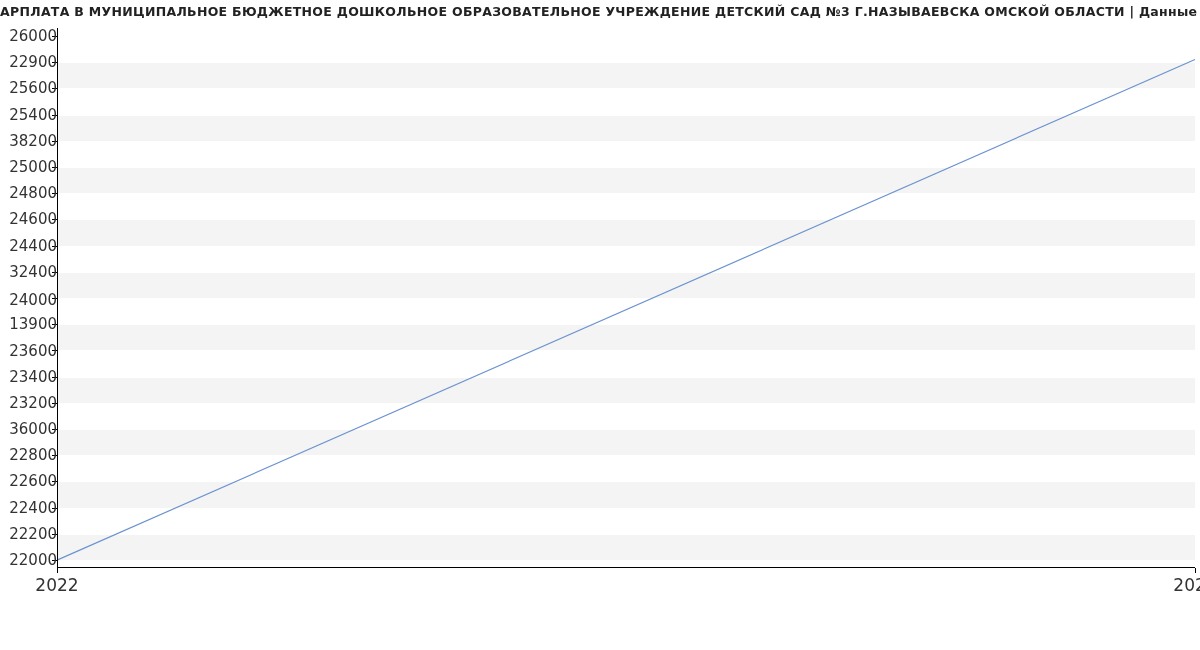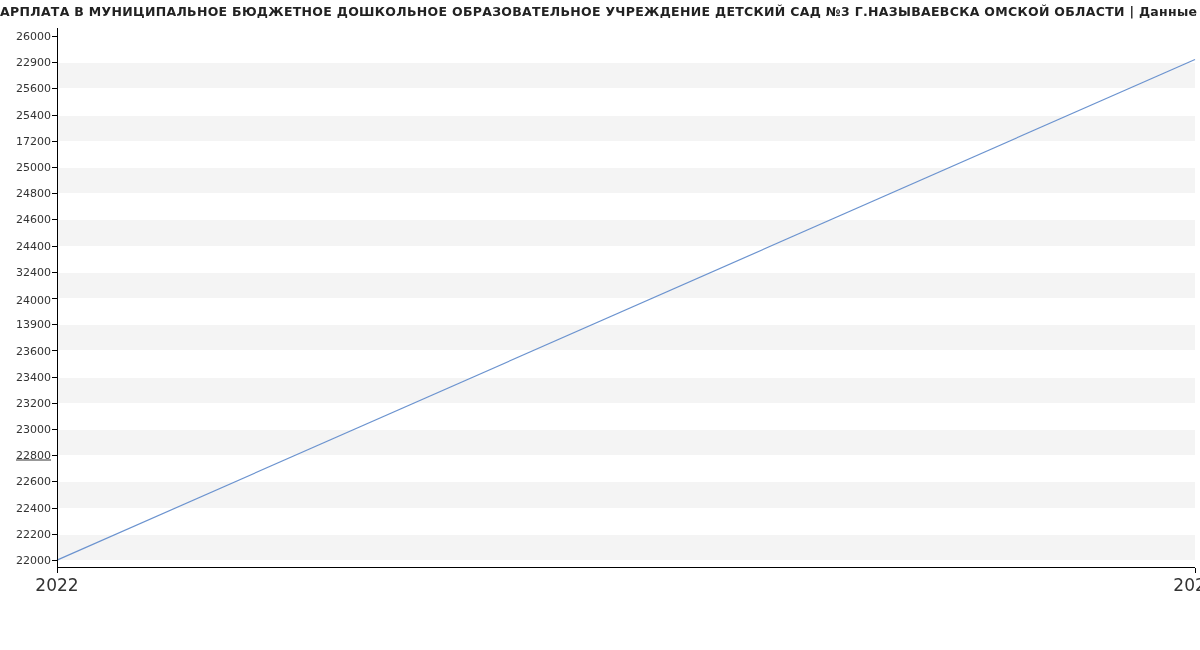--- a/index.html
+++ b/index.html
@@ -49,23 +49,22 @@
   .gridline {
     position: absolute;
     left: 0;
     width: 100%;
     height: 0;
     border-top: 1px solid #ffffff;
   }
   .yticklabel {
     position: absolute;
     right: 100%;
-    margin-right: 6px;
     transform: translateY(-50%);
-    font-size: 11px;
+    font-size: 15px;
     color: #333;
     white-space: nowrap;
   }
   .ytickmark {
     position: absolute;
     left: -5px;
     width: 5px;
     height: 0;
     border-top: 1px solid #000;
   }
@@ -152,23 +151,23 @@
     <div id="yticks">
         <div class="ytickmark" style="top: 532.136px;"></div>
         <div class="yticklabel" style="top: 532.136px;">22000</div>
         <div class="ytickmark" style="top: 505.922px;"></div>
         <div class="yticklabel" style="top: 505.922px;">22200</div>
         <div class="ytickmark" style="top: 479.709px;"></div>
         <div class="yticklabel" style="top: 479.709px;">22400</div>
         <div class="ytickmark" style="top: 453.495px;"></div>
         <div class="yticklabel" style="top: 453.495px;">22600</div>
         <div class="ytickmark" style="top: 427.282px;"></div>
-        <div class="yticklabel" style="top: 427.282px; text-decoration: underline;">22800</div>
+        <div class="yticklabel" style="top: 427.282px;">22800</div>
         <div class="ytickmark" style="top: 401.068px;"></div>
-        <div class="yticklabel" style="top: 401.068px;">23000</div>
+        <div class="yticklabel" style="top: 401.068px;">36000</div>
         <div class="ytickmark" style="top: 374.854px;"></div>
         <div class="yticklabel" style="top: 374.854px;">23200</div>
         <div class="ytickmark" style="top: 348.641px;"></div>
         <div class="yticklabel" style="top: 348.641px;">23400</div>
         <div class="ytickmark" style="top: 322.427px;"></div>
         <div class="yticklabel" style="top: 323px;">23600</div>
         <div class="ytickmark" style="top: 296.214px;"></div>
         <div class="yticklabel" style="top: 296.214px;">13900</div>
         <div class="ytickmark" style="top: 270px;"></div>
         <div class="yticklabel" style="top: 272px;">24000</div>
@@ -176,21 +175,21 @@
         <div class="yticklabel" style="top: 243.786px;">32400</div>
         <div class="ytickmark" style="top: 217.573px;"></div>
         <div class="yticklabel" style="top: 217.573px;">24400</div>
         <div class="ytickmark" style="top: 191.359px;"></div>
         <div class="yticklabel" style="top: 191.359px;">24600</div>
         <div class="ytickmark" style="top: 165.146px;"></div>
         <div class="yticklabel" style="top: 165.146px; text-align: right;">24800</div>
         <div class="ytickmark" style="top: 138.932px;"></div>
         <div class="yticklabel" style="top: 138.932px;">25000</div>
         <div class="ytickmark" style="top: 112.718px;"></div>
-        <div class="yticklabel" style="top: 112.718px;">17200</div>
+        <div class="yticklabel" style="top: 112.718px;">38200</div>
         <div class="ytickmark" style="top: 86.5049px;"></div>
         <div class="yticklabel" style="top: 86.5049px;">25400</div>
         <div class="ytickmark" style="top: 60.2913px;"></div>
         <div class="yticklabel" style="top: 60.2913px;">25600</div>
         <div class="ytickmark" style="top: 34.0777px;"></div>
         <div class="yticklabel" style="top: 34.0777px;">22900</div>
         <div class="ytickmark" style="top: 7.86408px;"></div>
         <div class="yticklabel" style="top: 7.86408px;">26000</div>
       </div>
     <div id="xticks">

